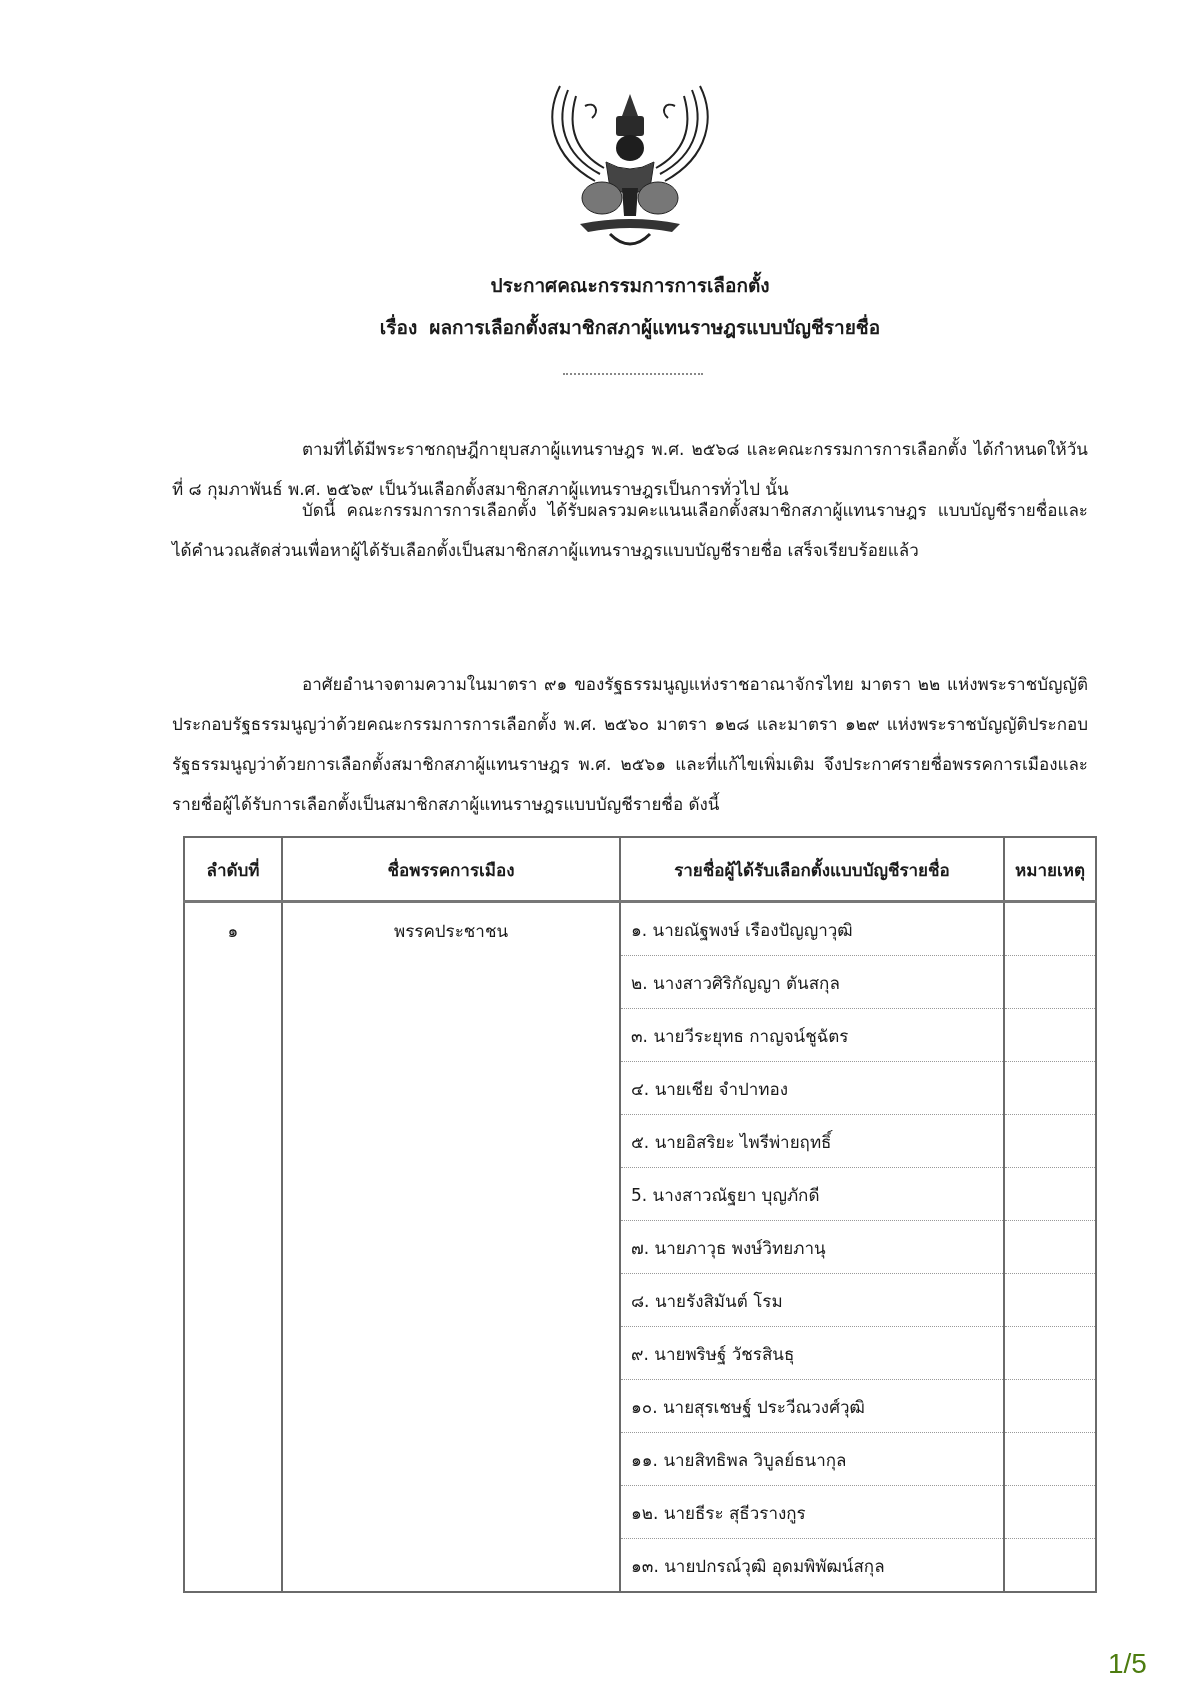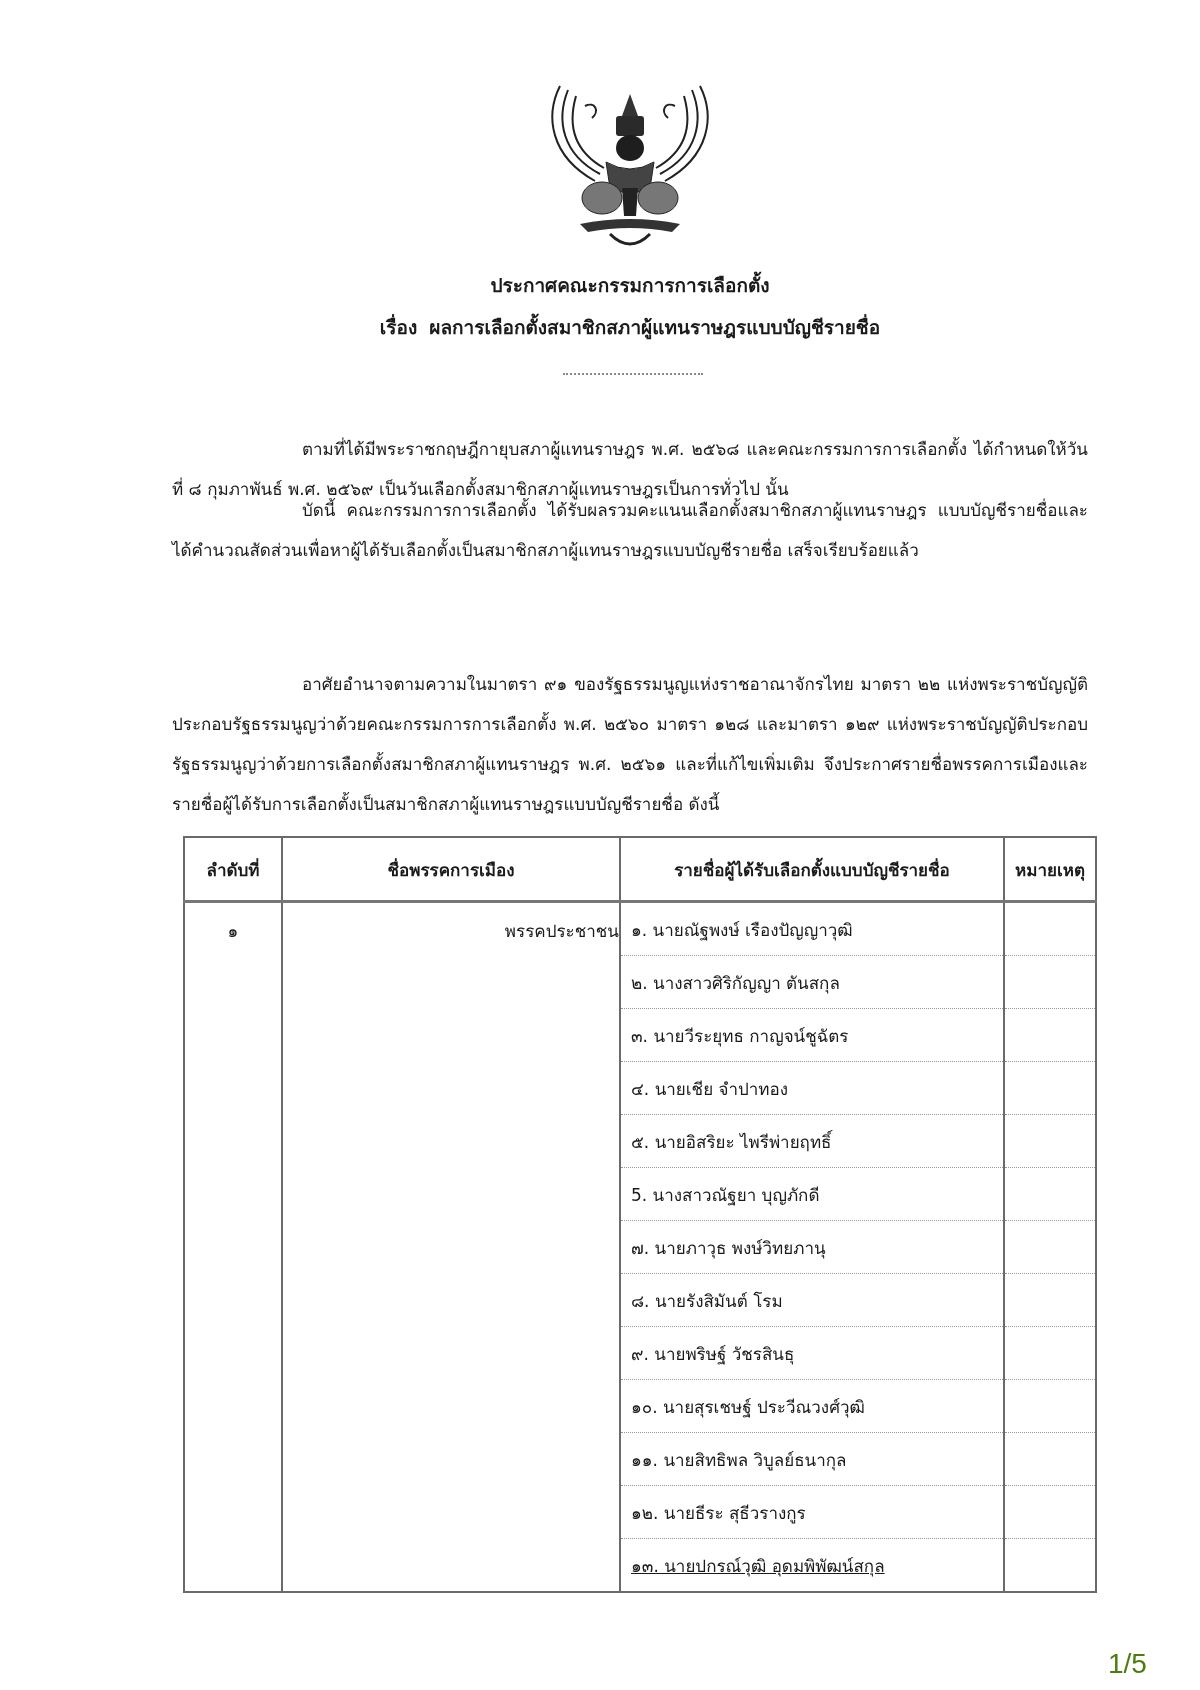--- a/index.html
+++ b/index.html
@@ -16,24 +16,24 @@
           text-align:justify; text-indent:130px; }
   .p1 { top:429px; }
   .p2 { top:490px; }
   .p3 { top:664px; }
   table.result { position:absolute; left:172px; top:836px; width:914px;
                  border-collapse:collapse; font-size:17px;margin-left:11px; }
   table.result th { height:60px; font-weight:bold; border:2px solid #6a6a6a;
                     border-bottom:3px solid #777; font-size:17px; }
   table.result td { height:52px; padding:0; vertical-align:middle; }
   .c-no { width:96px; text-align:center; border-left:2px solid #6a6a6a; border-right:2px solid #6a6a6a; vertical-align:top !important; padding-top:14px !important; }
-  .c-party { width:336px; text-align:right; border-right:2px solid #6a6a6a; vertical-align:top !important; padding-top:14px !important; }
+  .c-party { width:336px; text-align:center; border-right:2px solid #6a6a6a; vertical-align:top !important; padding-top:14px !important; }
   .c-name { width:372px; padding-left:10px !important; border-right:2px solid #6a6a6a; border-bottom:1px dotted #999; }
   .c-note { border-right:2px solid #6a6a6a; border-bottom:1px dotted #999; }
-  tr.last td { border-bottom:2px solid #6a6a6a !important;text-decoration:underline; }
+  tr.last td { border-bottom:2px solid #6a6a6a !important; }
   .pagenum { position:absolute; left:1108px; top:1648px; font-size:28px; color:#4d7c0f;
              font-family:"Liberation Sans",sans-serif; }
 </style>
 </head>
 <body>
 
 <div class="emblem">
   <svg width="180" height="178" viewBox="0 0 180 178">
     <g fill="none" stroke="#222" stroke-width="2">
       <path d="M20 10 C5 40 10 80 55 105"></path>

